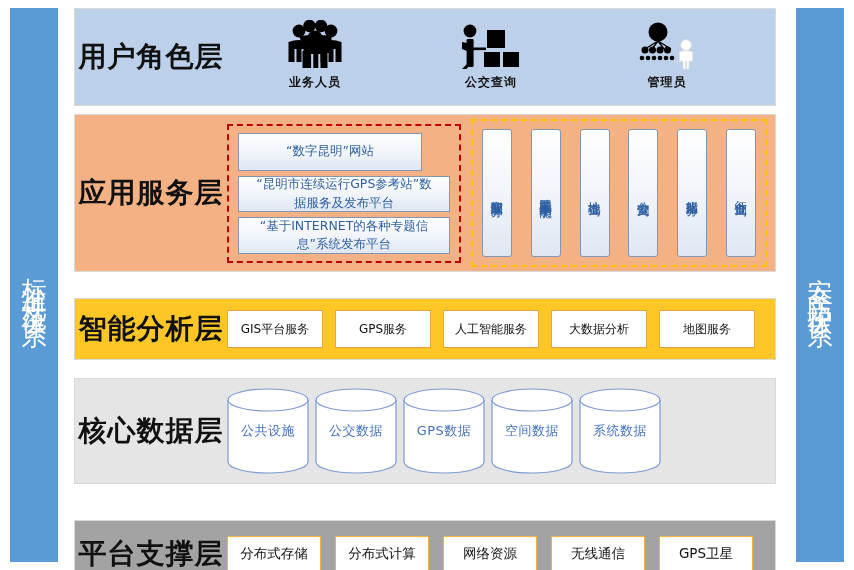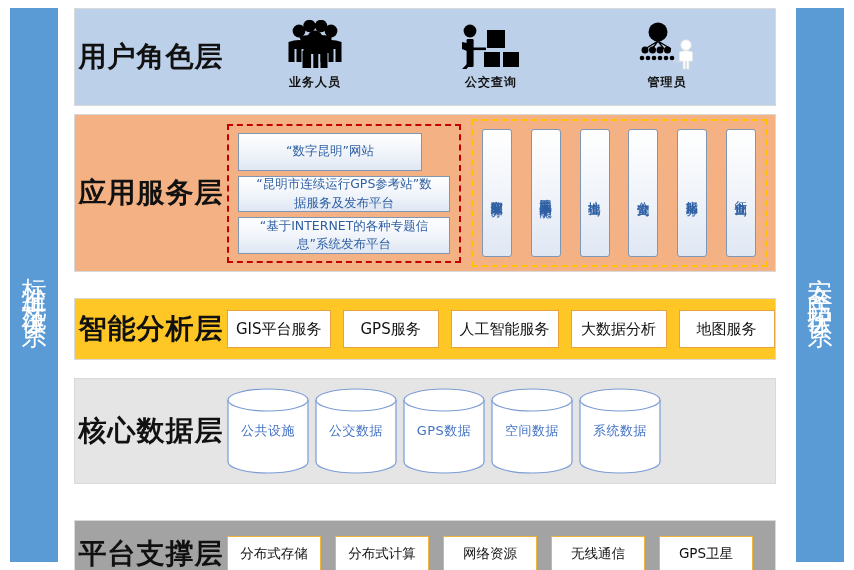--- a/index.html
+++ b/index.html
@@ -110,21 +110,21 @@
     line-height:1.08;letter-spacing:1px;white-space:normal;
     max-height:118px;text-align:center;
   }
 
   
   .ai-body{display:flex;align-items:center;gap:12px;}
   .ai-box{
     background:#ffffff;border:1px solid #E8A33D;
     height:38px;min-width:96px;padding:0 8px;
     display:flex;align-items:center;justify-content:center;
-    font-size:15px;color:#111;box-sizing:border-box;white-space:nowrap;
+    font-size:12px;color:#111;box-sizing:border-box;white-space:nowrap;
   }
 
   
   .data-body{display:flex;align-items:center;gap:6px;}
   .cyl{position:relative;width:82px;height:86px;}
   .cyl svg{position:absolute;left:0;top:0;}
   .cyl .cyl-label{
     position:absolute;left:0;top:0;width:82px;height:86px;
     display:flex;align-items:center;justify-content:center;
     font-size:13px;color:#4472C4;letter-spacing:.5px;

